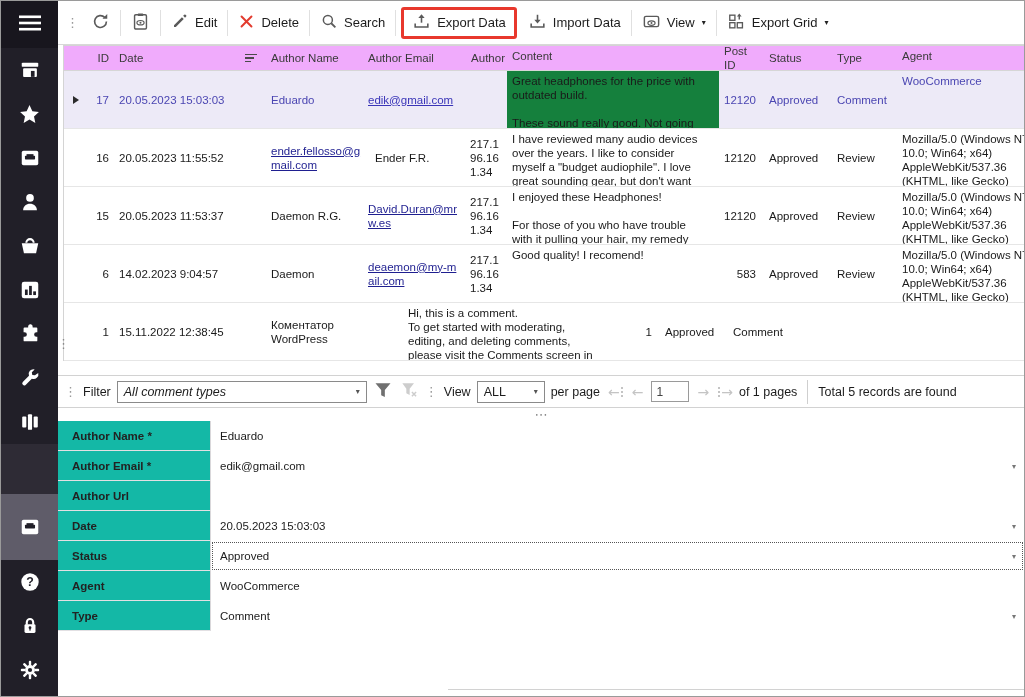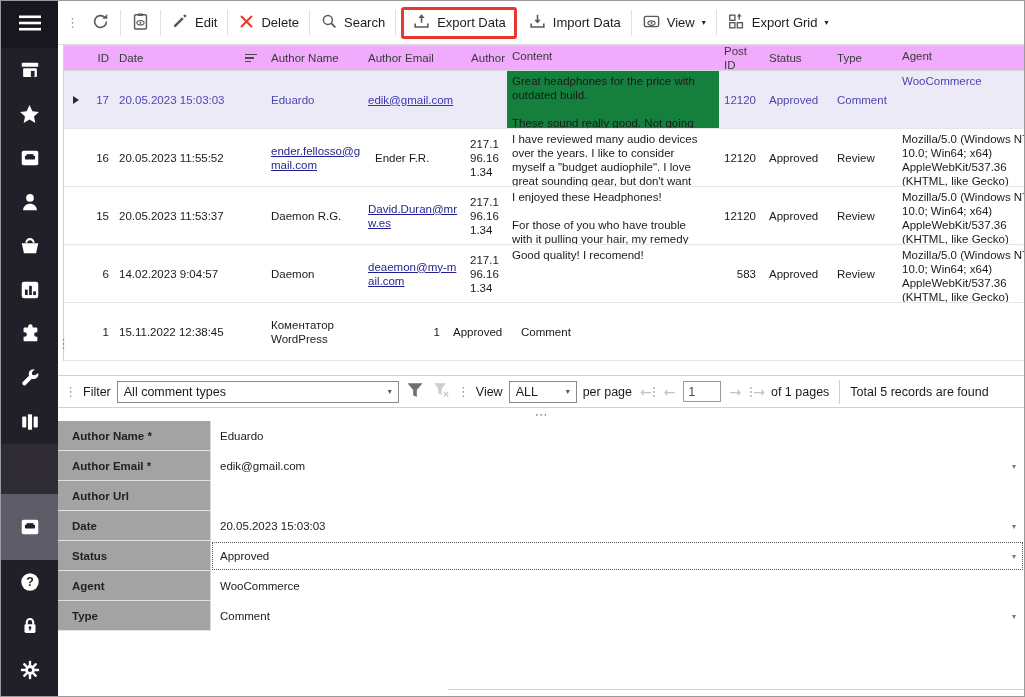--- a/index.html
+++ b/index.html
@@ -65,38 +65,38 @@
   .vsplit { position:absolute; left:-1px; top:340px; color:#8a8a8a; font-size:13px; line-height:6px; }
   .gap-under-grid { height:14px; }
 
   
   .filterbar { height:33px; border-top:1px solid #d2d2d2; border-bottom:1px solid #d2d2d2;
     display:flex; align-items:center; font-size:12.5px; color:#1c1c1c; padding-left:6px; gap:6px; flex-shrink:0; }
   .fb-dots { color:#9a9a9a; font-size:13px; }
   .fb-select { border:1px solid #8a8a8a; background:#fff; height:22px; display:flex; align-items:center;
     padding:0 6px; cursor:pointer; }
   .fb-select .caret { margin-left:auto; font-size:8px; color:#555; padding-left:8px; }
-  .fb-filter-select { width:282px; }
+  .fb-filter-select { width:250px;font-style:italic; }
   .fb-view-select { width:68px; }
   .funnel { cursor:pointer; }
   .pag-arrow { font-size:14px; color:#c4c4c4; font-family:"DejaVu Sans",sans-serif; cursor:default; }
   .dotbar { display:inline-block; width:2px; height:11px; margin:0 1px;
     background:repeating-linear-gradient(#c4c4c4 0 2px, transparent 2px 4px); vertical-align:middle; }
   .pag-group { display:flex; align-items:center; gap:8px; margin-left:2px; }
   .page-input { width:38px; height:21px; border:1px solid #9a9a9a; font-size:12px; padding:0 4px;
     color:#444; font-family:inherit; }
   .fb-vsep { width:1px; height:24px; background:#cfcfcf; margin:0 4px; }
 
   .hsplit { height:13px; display:flex; align-items:center; justify-content:center; color:#8a8a8a;
     font-size:13px; flex-shrink:0; }
 
   
   .form { flex-shrink:0; font-size:11.5px; color:#1c1c1c; }
   .frow { display:flex; height:30px; }
-  .flabel { width:153px; background:#a3a3a3; border-bottom:1px solid #e2e0e3; border-right:1px solid #d9d7da;
+  .flabel { width:153px; background:#14b8a6; border-bottom:1px solid #e2e0e3; border-right:1px solid #d9d7da;
     font-weight:bold; display:flex; align-items:center; padding-left:14px; flex-shrink:0; color:#222; }
   .fvalue { flex:1; display:flex; align-items:center; padding:0 8px 0 9px; background:#fff; position:relative; min-width:0; }
   .fvalue .fcaret { margin-left:auto; font-size:8px; color:#777; }
   .frow.focused .fvalue { outline:1px dotted #555; outline-offset:-2px; }
   .bottom-line { position:absolute; left:390px; right:0; top:688px; height:1px; background:#d2d2d2; }
 
   svg { flex-shrink:0; }
 </style>
 </head>
 <body>
@@ -472,20 +472,24 @@
 AppleWebKit/537.36
 (KHTML, like Gecko)</div>
       </div>
 
       <div class="grow">
         <div class="cell c-exp"></div>
         <div class="cell c-id">1</div>
         <div class="cell c-date">15.11.2022 12:38:45</div>
         <div class="cell c-name">Коментатор WordPress</div>
         <div class="cell c-auth"></div>
+        <div class="cell c-content">Hi, this is a comment.
+To get started with moderating,
+editing, and deleting comments,
+please visit the Comments screen in</div>
         <div class="cell c-post">1</div>
         <div class="cell c-status">Approved</div>
         <div class="cell c-type">Comment</div>
         <div class="cell c-agent"></div>
       </div>
     </div>
 
     <div class="gap-under-grid"></div>
 
     <div class="filterbar">

